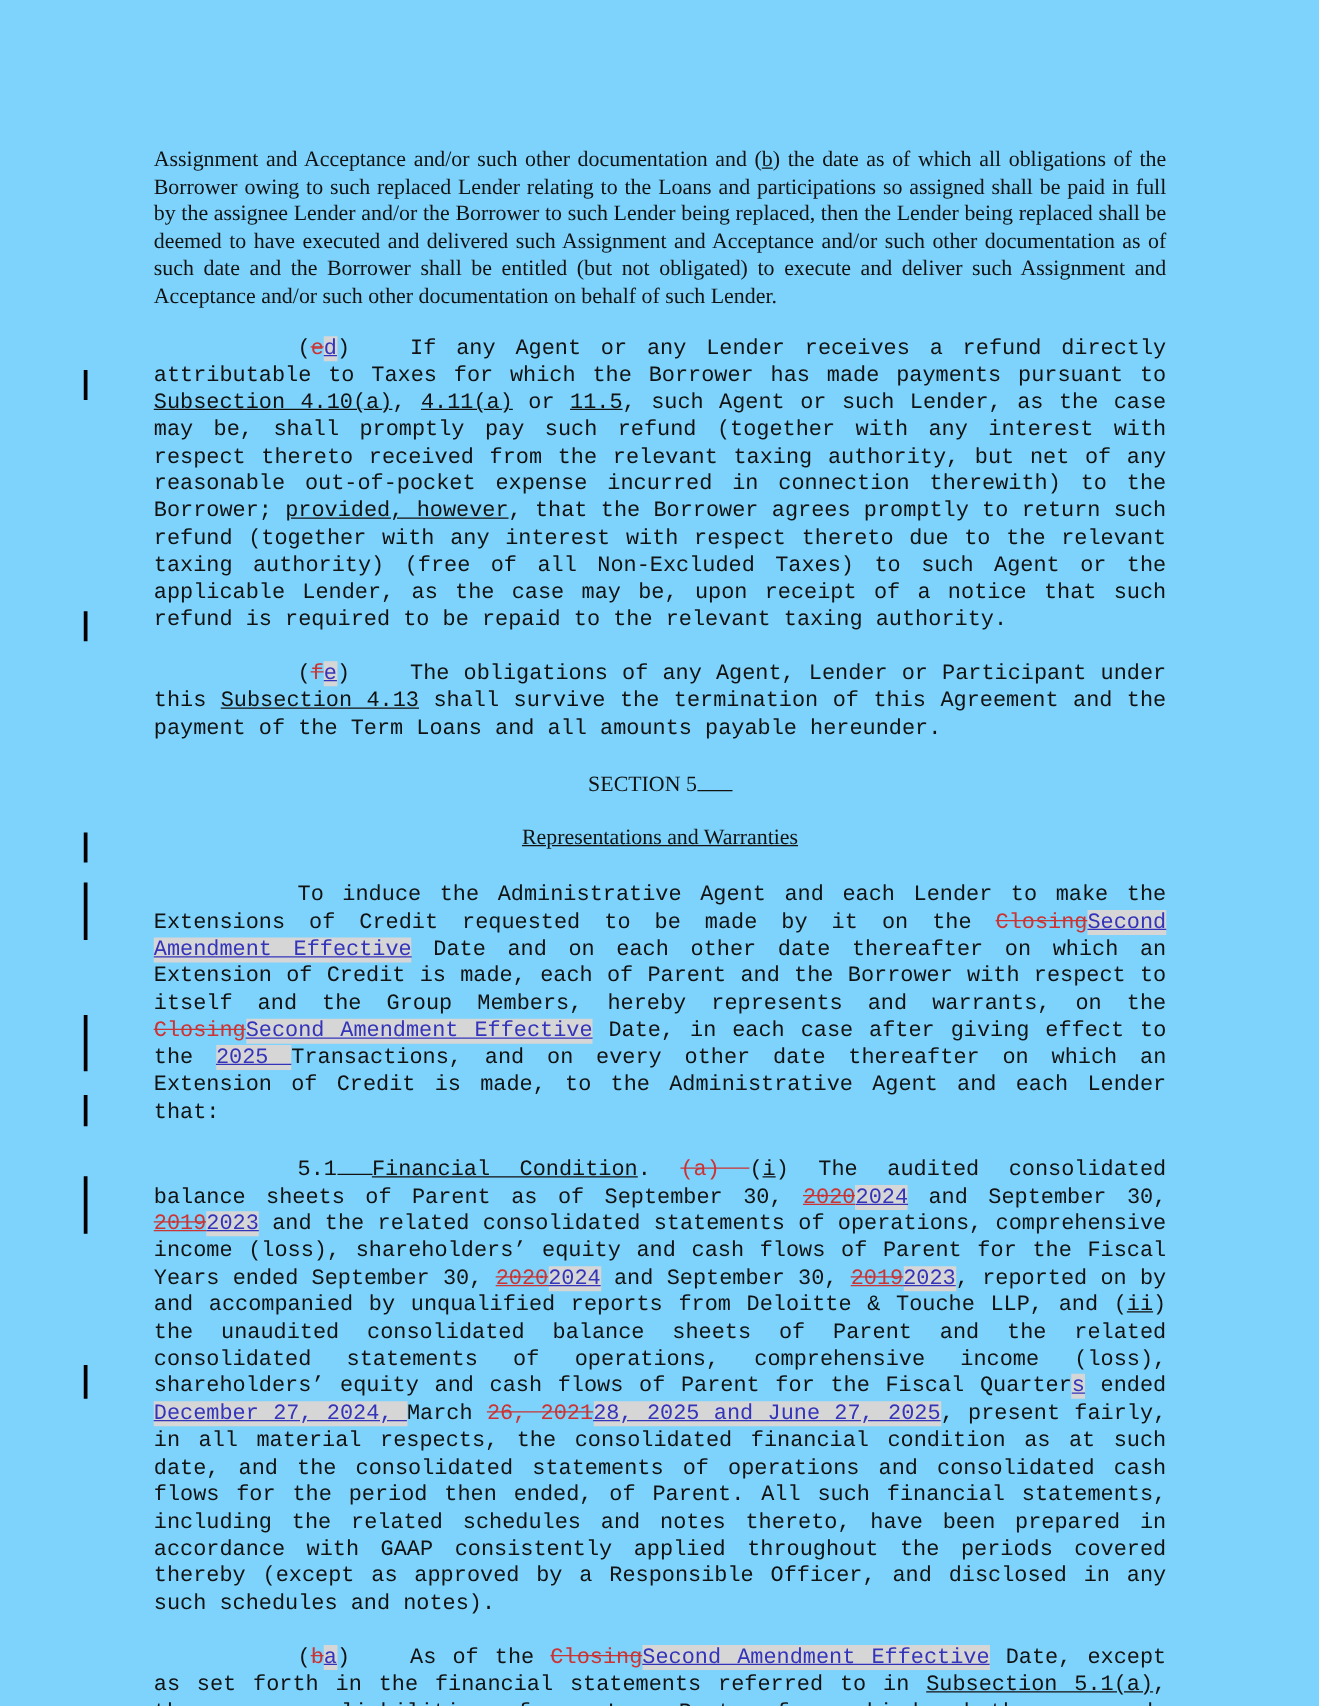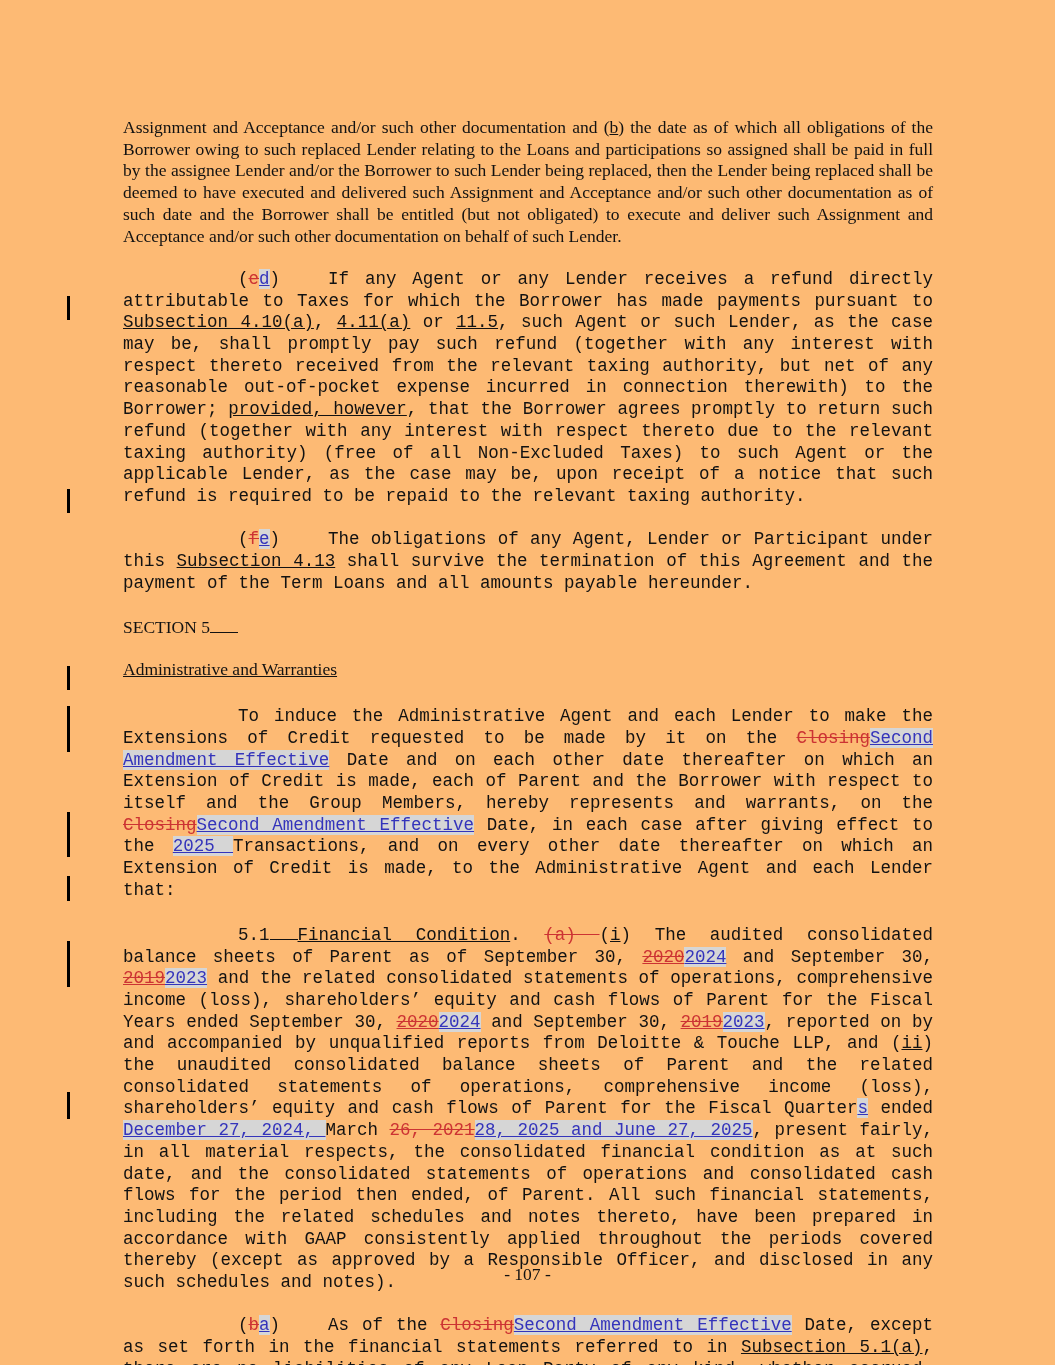--- a/index.html
+++ b/index.html
@@ -7,38 +7,38 @@
     --ins:#3434bb;
     --hl:#d6d6d6;
     --bar:#000000;
     --ink:#121212;
   }
   *{box-sizing:border-box;}
   html,body{margin:0;padding:0;background:#ffffff;}
   .page{
     position:relative;
     width:1055px;height:1365px;
-    background:#fdba74;
+    background:#7dd3fc;
     font-family:"Liberation Serif","DejaVu Serif",serif;
     font-size:17.5px;
     line-height:21.7px;
     color:var(--ink);
     overflow:hidden;
   }
   .content{
     position:absolute;
     left:123px;top:117px;
     width:810px;
   }
   .para{
     margin:0 0 21.7px 0;
     text-align:justify;
   }
   .indent{text-indent:115px;font-family:Liberation Mono, monospace;}
-  .heading{}
+  .heading{text-align:center;}
   .h-section{margin:21px 0 21px 0;}
   .h-subtitle{margin:0 0 25px 0;}
   .footer{
     position:absolute;
     left:0;top:1264px;width:100%;
     text-align:center;
   }
   
   .r-plain{}
   .r-u{text-decoration:underline;}
@@ -72,25 +72,24 @@
   <div class="content">
 
     <div class="para"><span class="r-plain">Assignment and Acceptance and/or such other documentation and (</span><span class="r-u">b</span><span class="r-plain">) the date as of which all obligations of the Borrower owing to such replaced Lender relating to the Loans and participations so assigned shall be paid in full by the assignee Lender and/or the Borrower to such Lender being replaced, then the Lender being replaced shall be deemed to have executed and delivered such Assignment and Acceptance and/or such other documentation as of such date and the Borrower shall be entitled (but not obligated) to execute and deliver such Assignment and Acceptance and/or such other documentation on behalf of such Lender.</span></div>
 
     <div class="para indent"><span class="r-plain">(</span><span class="r-del">e</span><span class="r-ins">d</span><span class="r-plain">)</span><span class="r-tab"></span><span class="r-plain">If any Agent or any Lender receives a refund directly attributable to Taxes for which the Borrower has made payments pursuant to </span><span class="r-u">Subsection 4.10(a)</span><span class="r-plain">, </span><span class="r-u">4.11(a)</span><span class="r-plain"> or </span><span class="r-u">11.5</span><span class="r-plain">, such Agent or such Lender, as the case may be, shall promptly pay such refund (together with any interest with respect thereto received from the relevant taxing authority, but net of any reasonable out-of-pocket expense incurred in connection therewith) to the Borrower; </span><span class="r-u">provided, however</span><span class="r-plain">, that the Borrower agrees promptly to return such refund (together with any interest with respect thereto due to the relevant taxing authority) (free of all Non-Excluded Taxes) to such Agent or the applicable Lender, as the case may be, upon receipt of a notice that such refund is required to be repaid to the relevant taxing authority.</span></div>
 
     <div class="para indent"><span class="r-plain">(</span><span class="r-del">f</span><span class="r-ins">e</span><span class="r-plain">)</span><span class="r-tab"></span><span class="r-plain">The obligations of any Agent, Lender or Participant under this </span><span class="r-u">Subsection 4.13</span><span class="r-plain"> shall survive the termination of this Agreement and the payment of the Term Loans and all amounts payable hereunder.</span></div>
 
     <div class="heading h-section"><span class="r-plain">SECTION 5</span><span class="r-ublank"></span></div>
 
-    <div class="heading h-subtitle"><span class="r-u">Administrative and Warranties</span></div>
+    <div class="heading h-subtitle"><span class="r-u">Representations and Warranties</span></div>
 
     <div class="para indent"><span class="r-plain">To induce the Administrative Agent and each Lender to make the Extensions of Credit requested to be made by it on the </span><span class="r-del">Closing</span><span class="r-ins">Second Amendment Effective</span><span class="r-plain"> Date and on each other date thereafter on which an Extension of Credit is made, each of Parent and the Borrower with respect to itself and the Group Members, hereby represents and warrants, on the </span><span class="r-del">Closing</span><span class="r-ins">Second Amendment Effective</span><span class="r-plain"> Date, in each case after giving effect to the </span><span class="r-ins">2025 </span><span class="r-plain">Transactions, and on every other date thereafter on which an Extension of Credit is made, to the Administrative Agent and each Lender that:</span></div>
 
     <div class="para indent"><span class="r-plain">5.1</span><span class="r-ublank"></span><span class="r-u">Financial Condition</span><span class="r-plain">. </span><span class="r-del">(a) </span><span class="r-plain">(</span><span class="r-u">i</span><span class="r-plain">) The audited consolidated balance sheets of Parent as of September 30, </span><span class="r-delu">2020</span><span class="r-ins">2024</span><span class="r-plain"> and September 30, </span><span class="r-delu">2019</span><span class="r-ins">2023</span><span class="r-plain"> and the related consolidated statements of operations, comprehensive income (loss), shareholders’ equity and cash flows of Parent for the Fiscal Years ended September 30, </span><span class="r-delu">2020</span><span class="r-ins">2024</span><span class="r-plain"> and September 30, </span><span class="r-delu">2019</span><span class="r-ins">2023</span><span class="r-plain">, reported on by and accompanied by unqualified reports from Deloitte &amp; Touche LLP, and (</span><span class="r-u">ii</span><span class="r-plain">) the unaudited consolidated balance sheets of Parent and the related consolidated statements of operations, comprehensive income (loss), shareholders’ equity and cash flows of Parent for the Fiscal Quarter</span><span class="r-ins">s</span><span class="r-plain"> ended </span><span class="r-ins">December 27, 2024, </span><span class="r-plain">March </span><span class="r-del">26, 2021</span><span class="r-ins">28, 2025 and June 27, 2025</span><span class="r-plain">, present fairly, in all material respects, the consolidated financial condition as at such date, and the consolidated statements of operations and consolidated cash flows for the period then ended, of Parent. All such financial statements, including the related schedules and notes thereto, have been prepared in accordance with GAAP consistently applied throughout the periods covered thereby (except as approved by a Responsible Officer, and disclosed in any such schedules and notes).</span></div>
 
     <div class="para indent"><span class="r-plain">(</span><span class="r-del">b</span><span class="r-ins">a</span><span class="r-plain">)</span><span class="r-tab"></span><span class="r-plain">As of the </span><span class="r-del">Closing</span><span class="r-ins">Second Amendment Effective</span><span class="r-plain"> Date, except as set forth in the financial statements referred to in </span><span class="r-u">Subsection 5.1(a)</span><span class="r-plain">, there are no liabilities of any Loan Party of any kind, whether accrued, contingent, absolute, determined, determinable or otherwise, which would reasonably be expected to result in a Material Adverse Effect.</span></div>
 
   </div>
 
-  <div class="footer">- 107 -</div>
 
 </div>
 
 </body></html>

